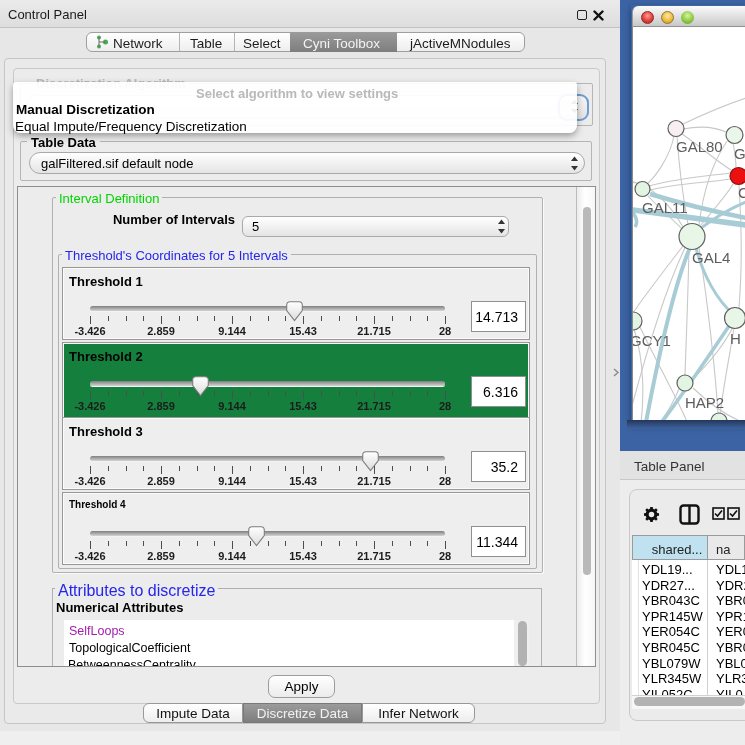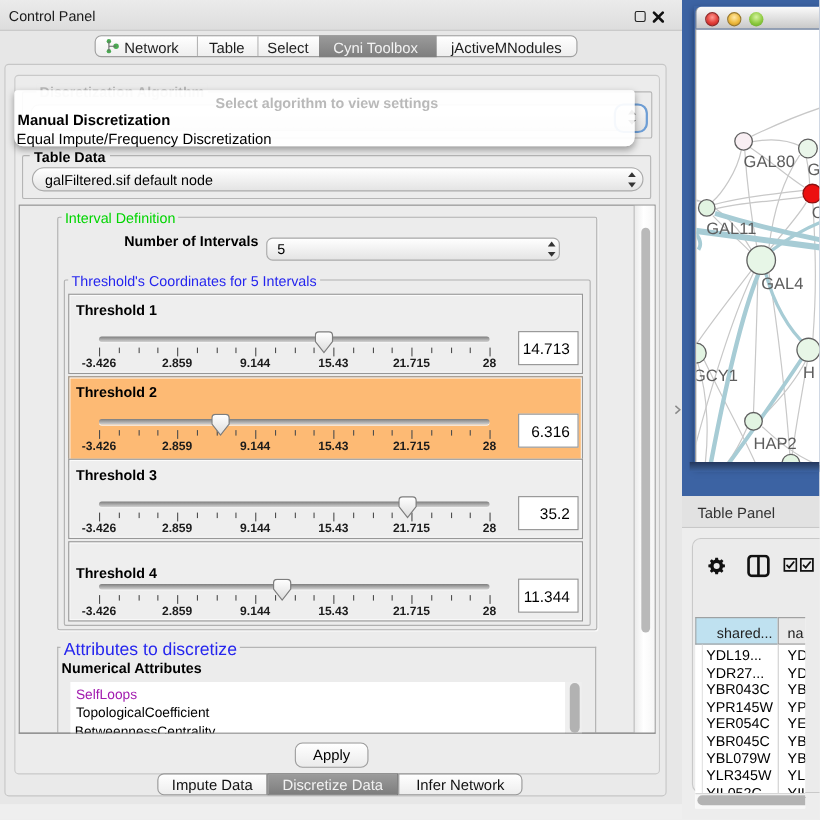--- a/index.html
+++ b/index.html
@@ -105,21 +105,21 @@
 <defs>
         <linearGradient id="tg267" x1="0" y1="0" x2="0" y2="1">
           <stop offset="0" stop-color="#ffffff"></stop>
           <stop offset="1" stop-color="#dcdcdc"></stop>
         </linearGradient>
       </defs>
 <path d="M4,0.7 L13,0.7 Q16.3,0.7 16.3,4 L16.3,9.5 L8.5,19.5 L0.7,9.5 L0.7,4 Q0.7,0.7 4,0.7 Z" fill="url(#tg267)" stroke="#7d7d7d" stroke-width="1.1"></path>
     </svg>
 <div style="position:absolute;left:408px;top:33px;width:55px;height:31px;background:#ffffff;border:1px solid #909090;font-size:14px;color:#000;text-align:right;line-height:31px;padding-right:7px">14.713</div>
 </div>
-<div style="position:absolute;left:62px;top:342px;width:468px;height:83px;background:#fdba74;border:1px solid #979797;box-shadow:inset 0 0 0 1px #fbfbfb">
+<div style="position:absolute;left:62px;top:342px;width:468px;height:83px;background:#15803d;border:1px solid #979797;box-shadow:inset 0 0 0 1px #fbfbfb">
 <div style="position:absolute;left:6px;top:6px;font-size:13px;font-weight:bold;color:#000">Threshold 2</div>
 <div style="position:absolute;left:27px;top:38px;width:355px;height:5px;border-radius:3px;background:linear-gradient(#7f7f7f,#d4d4d4);box-shadow:0 1px 0 #f3f3f3"></div>
 <div style="position:absolute;left:27.0px;top:48px;width:1px;height:8px;background:#4d4d4d"></div>
     <div style="position:absolute;left:44.8px;top:48px;width:1px;height:5px;background:#4d4d4d"></div>
     <div style="position:absolute;left:62.5px;top:48px;width:1px;height:5px;background:#4d4d4d"></div>
     <div style="position:absolute;left:80.2px;top:48px;width:1px;height:5px;background:#4d4d4d"></div>
     <div style="position:absolute;left:98.0px;top:48px;width:1px;height:8px;background:#4d4d4d"></div>
     <div style="position:absolute;left:115.8px;top:48px;width:1px;height:5px;background:#4d4d4d"></div>
     <div style="position:absolute;left:133.5px;top:48px;width:1px;height:5px;background:#4d4d4d"></div>
     <div style="position:absolute;left:151.2px;top:48px;width:1px;height:5px;background:#4d4d4d"></div>
@@ -188,21 +188,21 @@
         <linearGradient id="tg417" x1="0" y1="0" x2="0" y2="1">
           <stop offset="0" stop-color="#ffffff"></stop>
           <stop offset="1" stop-color="#dcdcdc"></stop>
         </linearGradient>
       </defs>
 <path d="M4,0.7 L13,0.7 Q16.3,0.7 16.3,4 L16.3,9.5 L8.5,19.5 L0.7,9.5 L0.7,4 Q0.7,0.7 4,0.7 Z" fill="url(#tg417)" stroke="#7d7d7d" stroke-width="1.1"></path>
     </svg>
 <div style="position:absolute;left:408px;top:33px;width:55px;height:31px;background:#ffffff;border:1px solid #909090;font-size:14px;color:#000;text-align:right;line-height:31px;padding-right:7px">35.2</div>
 </div>
 <div style="position:absolute;left:62px;top:492px;width:468px;height:73px;background:#eeeeee;border:1px solid #979797;box-shadow:inset 0 0 0 1px #fbfbfb">
-<div style="position:absolute;left:6px;top:20px;font-size:13px;font-weight:bold;color:#000">Threshold 4</div>
+<div style="position:absolute;left:6px;top:6px;font-size:10px;font-weight:bold;color:#000">Threshold 4</div>
 <div style="position:absolute;left:27px;top:38px;width:355px;height:5px;border-radius:3px;background:linear-gradient(#7f7f7f,#d4d4d4);box-shadow:0 1px 0 #f3f3f3"></div>
 <div style="position:absolute;left:27.0px;top:48px;width:1px;height:8px;background:#4d4d4d"></div>
     <div style="position:absolute;left:44.8px;top:48px;width:1px;height:5px;background:#4d4d4d"></div>
     <div style="position:absolute;left:62.5px;top:48px;width:1px;height:5px;background:#4d4d4d"></div>
     <div style="position:absolute;left:80.2px;top:48px;width:1px;height:5px;background:#4d4d4d"></div>
     <div style="position:absolute;left:98.0px;top:48px;width:1px;height:8px;background:#4d4d4d"></div>
     <div style="position:absolute;left:115.8px;top:48px;width:1px;height:5px;background:#4d4d4d"></div>
     <div style="position:absolute;left:133.5px;top:48px;width:1px;height:5px;background:#4d4d4d"></div>
     <div style="position:absolute;left:151.2px;top:48px;width:1px;height:5px;background:#4d4d4d"></div>
     <div style="position:absolute;left:169.0px;top:48px;width:1px;height:8px;background:#4d4d4d"></div>
@@ -348,21 +348,21 @@
   </svg>
 <svg class="abs" style="left:712px;top:507px" width="13" height="13" viewBox="0 0 13 13">
     <rect x="1" y="1" width="11" height="11" fill="none" stroke="#111" stroke-width="1.6"></rect>
     <path d="M3,6.5 L5.5,9 L10,3.5" stroke="#111" stroke-width="1.6" fill="none"></path>
   </svg>
 <svg class="abs" style="left:727px;top:507px" width="13" height="13" viewBox="0 0 13 13">
     <rect x="1" y="1" width="11" height="11" fill="none" stroke="#111" stroke-width="1.6"></rect>
     <path d="M3,6.5 L5.5,9 L10,3.5" stroke="#111" stroke-width="1.6" fill="none"></path>
   </svg>
 
-<div class="abs" style="left:632px;top:561px;width:100px;height:174px;background:#ffffff;overflow:hidden">
+<div class="abs" style="left:632px;top:535px;width:113px;height:174px;background:#ffffff;overflow:hidden">
 <div style="position:absolute;left:0;top:0;width:75px;height:25px;background:#bfe1f0;border:1px solid #9a9a9a;border-right:none"></div>
 <div style="position:absolute;left:75px;top:0;width:38px;height:25px;background:#e9e9e9;border:1px solid #9a9a9a"></div>
 <div style="position:absolute;left:16px;top:7px;width:58px;text-align:center;font-size:13px;color:#222">shared...</div>
 <div style="position:absolute;left:84px;top:7px;font-size:13px;color:#222">na</div>
     <div style="position:absolute;left:10px;top:27.0px;font-size:13px;color:#000">YDL19...</div>
     <div style="position:absolute;left:84px;top:27.0px;font-size:13px;color:#000">YDL1</div>
     <div style="position:absolute;left:10px;top:42.6px;font-size:13px;color:#000">YDR27...</div>
     <div style="position:absolute;left:84px;top:42.6px;font-size:13px;color:#000">YDR2</div>
     <div style="position:absolute;left:10px;top:58.2px;font-size:13px;color:#000">YBR043C</div>
     <div style="position:absolute;left:84px;top:58.2px;font-size:13px;color:#000">YBR0</div>

